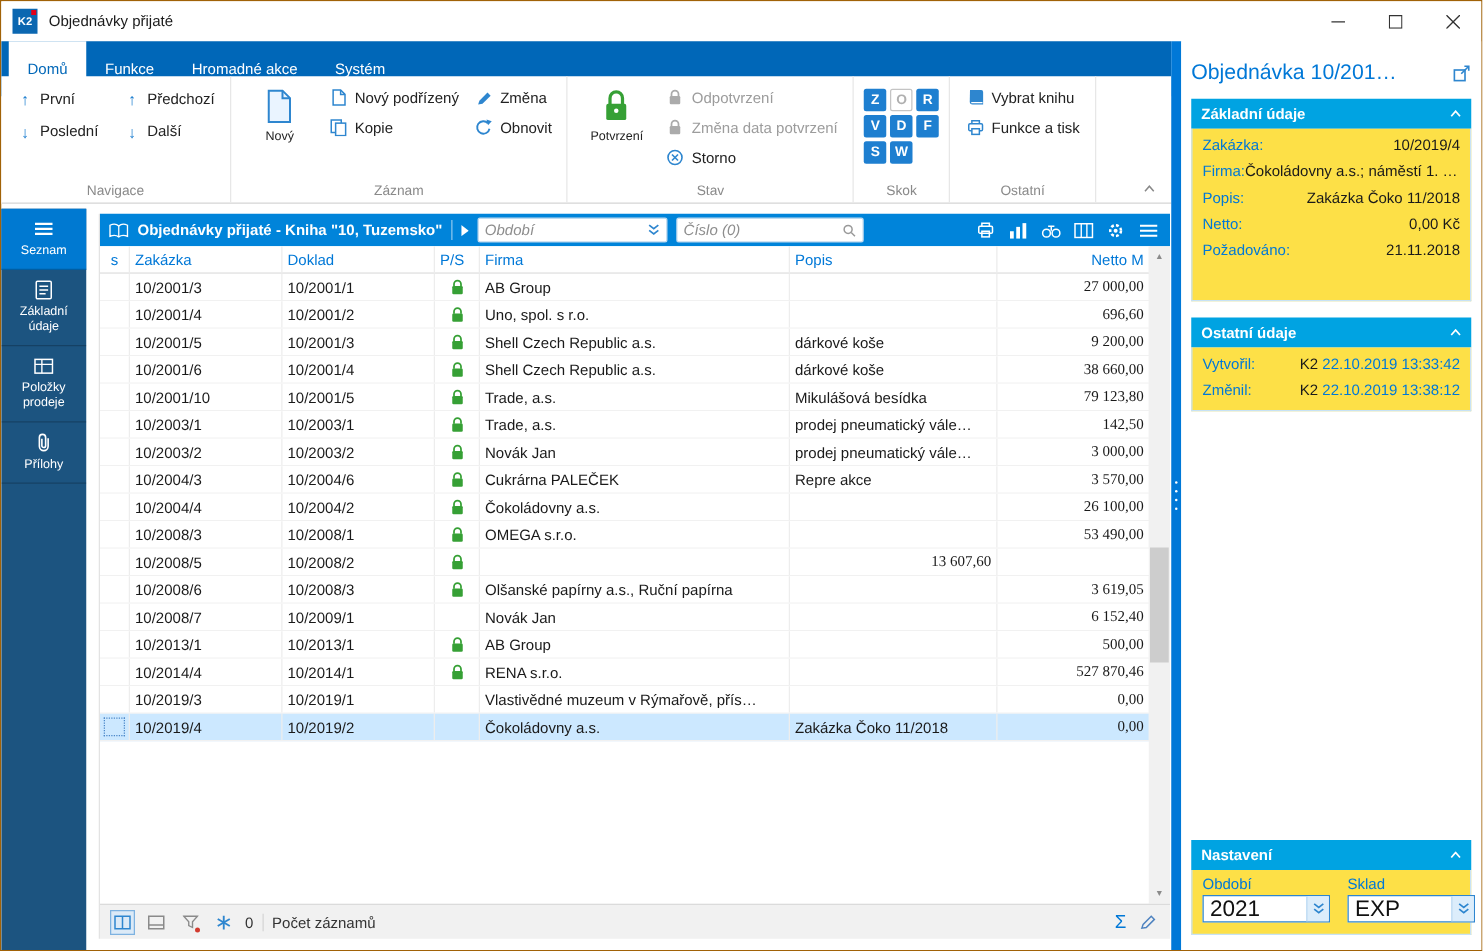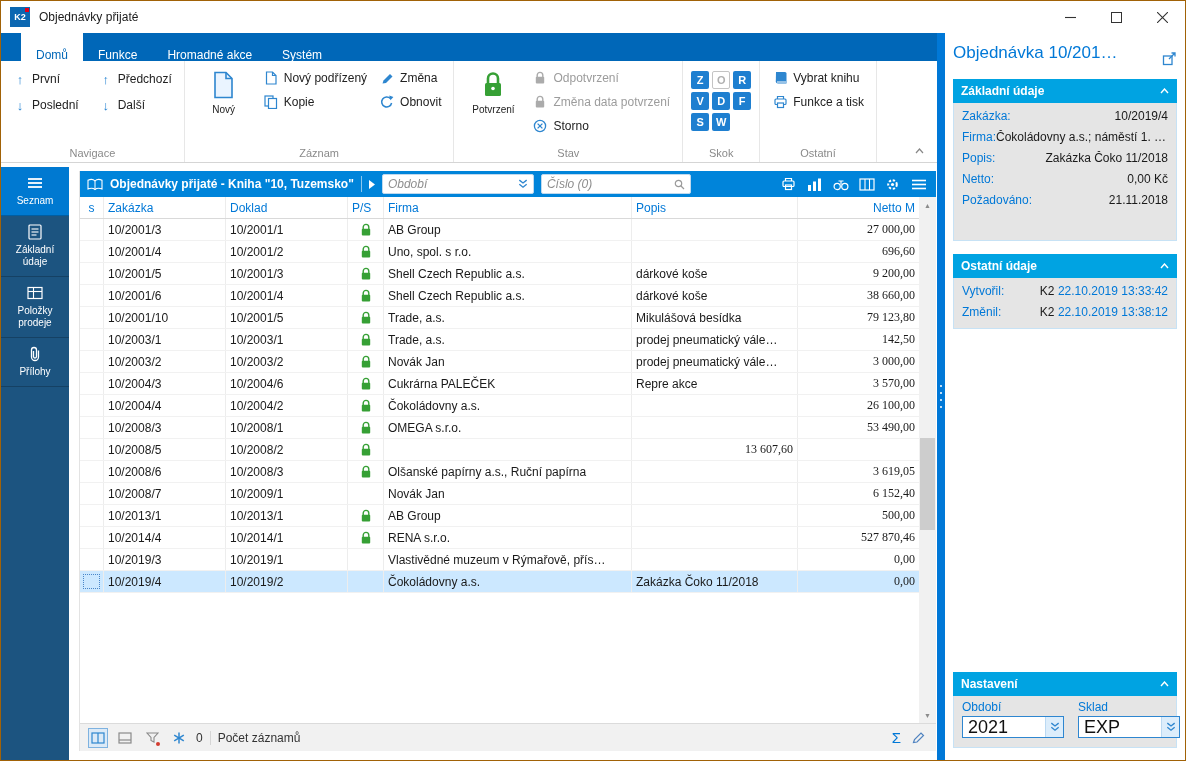--- a/index.html
+++ b/index.html
@@ -10,21 +10,21 @@
   
   .titlebar{position:absolute;top:0;left:0;width:100%;height:32px;background:#fff;display:flex;align-items:center;}
   .app-logo{width:20px;height:20px;margin-left:9px;background:#0B67B1;color:#fff;font-size:9px;font-weight:bold;
     display:flex;align-items:center;justify-content:center;position:relative;flex:none;}
   .app-logo::after{content:"";position:absolute;top:1px;right:1px;width:4px;height:4px;background:#E2001A;}
   .title-text{font-size:12px;color:#1a1a1a;margin-left:9px;}
   .win-controls{margin-left:auto;display:flex;height:100%;}
   .win-btn{width:46px;height:100%;display:flex;align-items:center;justify-content:center;}
 
   
-  .tabbar{position:absolute;top:32px;left:0;width:936px;height:44px;background:#0067B8;display:flex;padding-left:20px;}
+  .tabbar{position:absolute;top:32px;left:0;width:936px;height:44px;background:#0067B8;display:flex;padding-left:6px;}
   .rtab{padding:0 15px;display:flex;align-items:center;font-size:12px;color:#fff;white-space:nowrap;}
   .rtab.active{background:#fff;color:#0067B8;}
 
   
   .ribbon{position:absolute;top:60px;left:0;width:936px;height:102px;background:#fff;border-bottom:1px solid #D5D5D5;display:flex;}
   .rgroup{position:relative;border-right:1px solid #E7E7E7;padding:5px 8px 20px 8px;}
   .rgroup-label{position:absolute;left:0;right:0;bottom:3px;text-align:center;font-size:11px;color:#8a8a8a;}
   .navgrid{display:grid;grid-template-columns:auto auto;grid-auto-rows:26px;column-gap:12px;align-items:center;}
   .hstack{display:flex;align-items:flex-start;gap:4px;}
   .vstack{display:flex;flex-direction:column;}
@@ -90,28 +90,28 @@
   .spacer{flex:1;}
   .sigma{color:#0078D7;font-size:15px;line-height:15px;}
 
   
   .splitter{position:absolute;left:936px;top:32px;width:8px;bottom:0;background:#0078D7;
     display:flex;flex-direction:column;align-items:center;justify-content:center;gap:5px;}
   .splitter i{width:2px;height:2px;background:#fff;border-radius:50%;}
 
   
   .panel{position:absolute;left:944px;top:32px;width:242px;bottom:0;background:#fff;padding:10px 10px 0 8px;}
-  .panel-titlerow{display:flex;height:30px;}
+  .panel-titlerow{display:flex;align-items:center;height:30px;}
   .panel-title{font-size:17px;color:#0078D7;white-space:nowrap;overflow:hidden;text-overflow:ellipsis;flex:1;}
   .openwin{display:flex;align-items:center;margin-left:6px;flex:none;}
   .sect{margin-top:6px;}
   .sect.ost{margin-top:13px;}
   .shead{height:24px;background:#00A3E2;color:#fff;font-size:12px;font-weight:bold;display:flex;align-items:center;padding:0 8px;}
   .shead .chev{margin-left:auto;display:flex;align-items:center;}
-  .sbody{border:1px solid #C7E2F5;border-top:none;background:#e5e5e5;padding-top:2px;}
+  .sbody{border:1px solid #C7E2F5;border-top:none;background:#fde047;padding-top:2px;}
   .sbody.zak{padding-bottom:30px;}
   .sbody.ostb{padding-bottom:6px;}
   .prow{display:flex;align-items:center;height:21px;padding:0 8px;font-size:12px;}
   .plab{color:#0078D7;flex:none;}
   .pval{margin-left:auto;color:#1A1A1A;min-width:0;white-space:nowrap;overflow:hidden;text-overflow:ellipsis;text-align:right;}
   .pval .dt{color:#0078D7;}
   .sect.nastaveni{position:absolute;left:8px;right:10px;bottom:12px;margin-top:0;}
   .sbody.nast{display:flex;gap:14px;padding:4px 8px 9px 8px;}
   .ncol{display:flex;flex-direction:column;gap:2px;}
   .ncol .plab{font-size:12px;}

